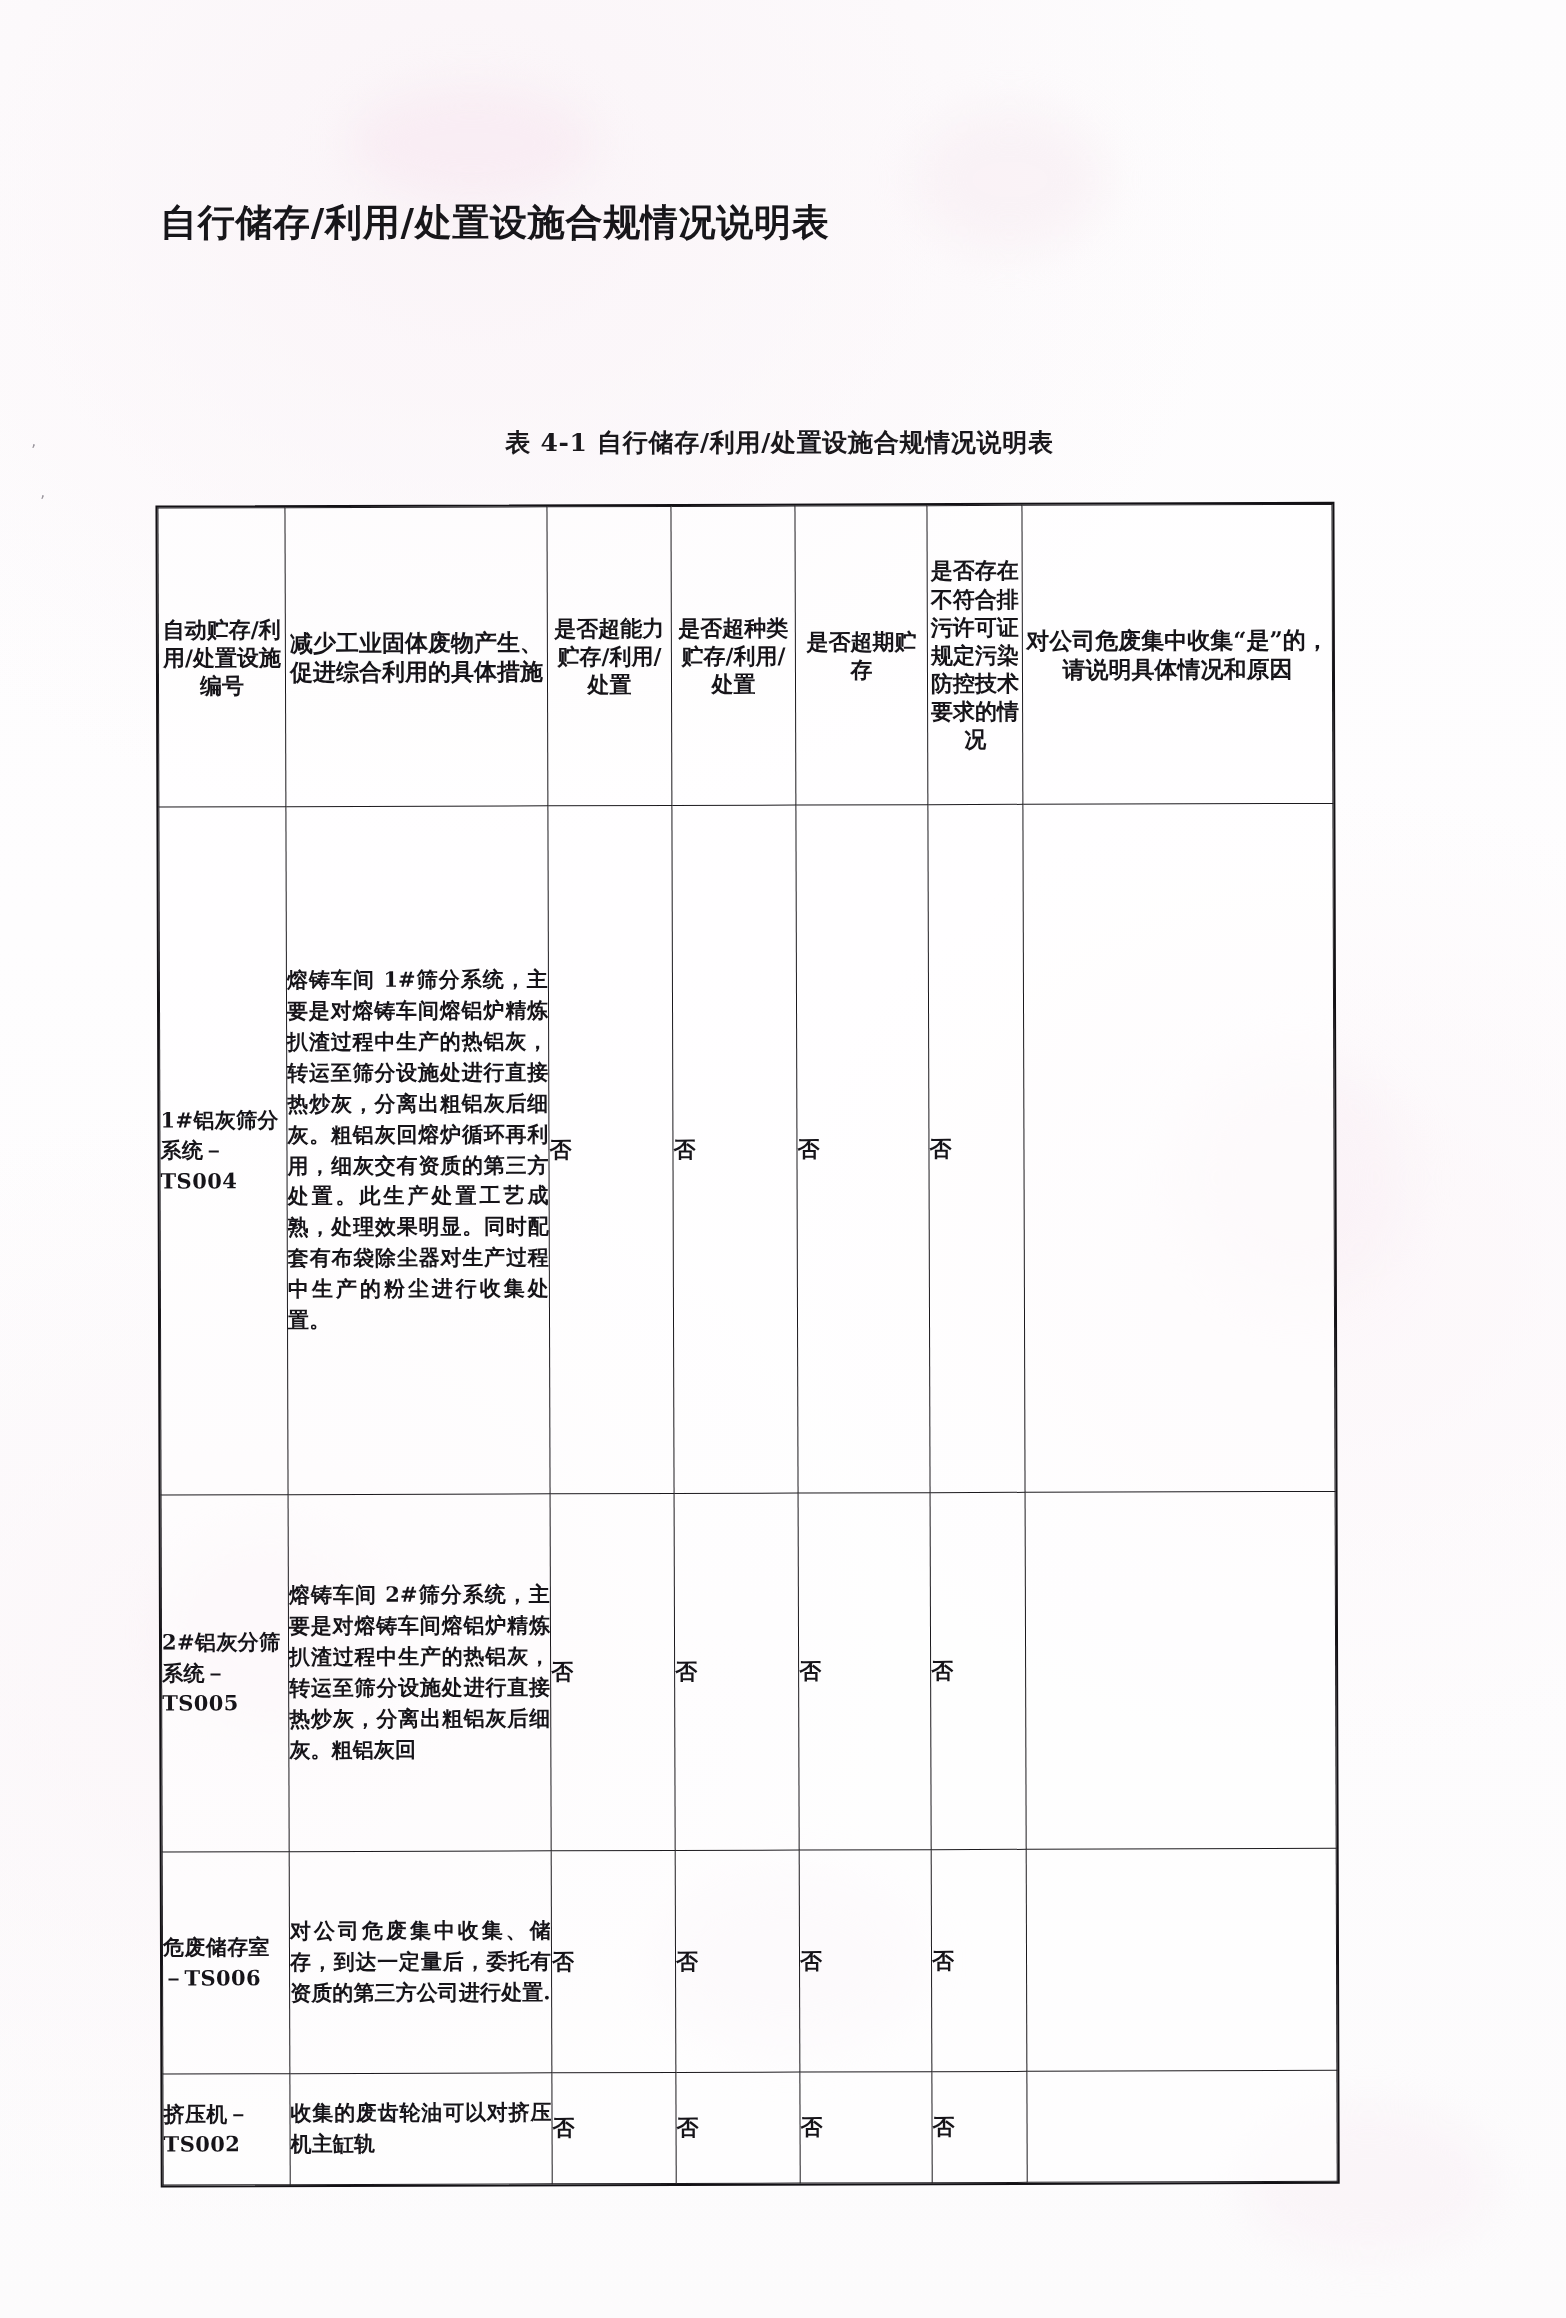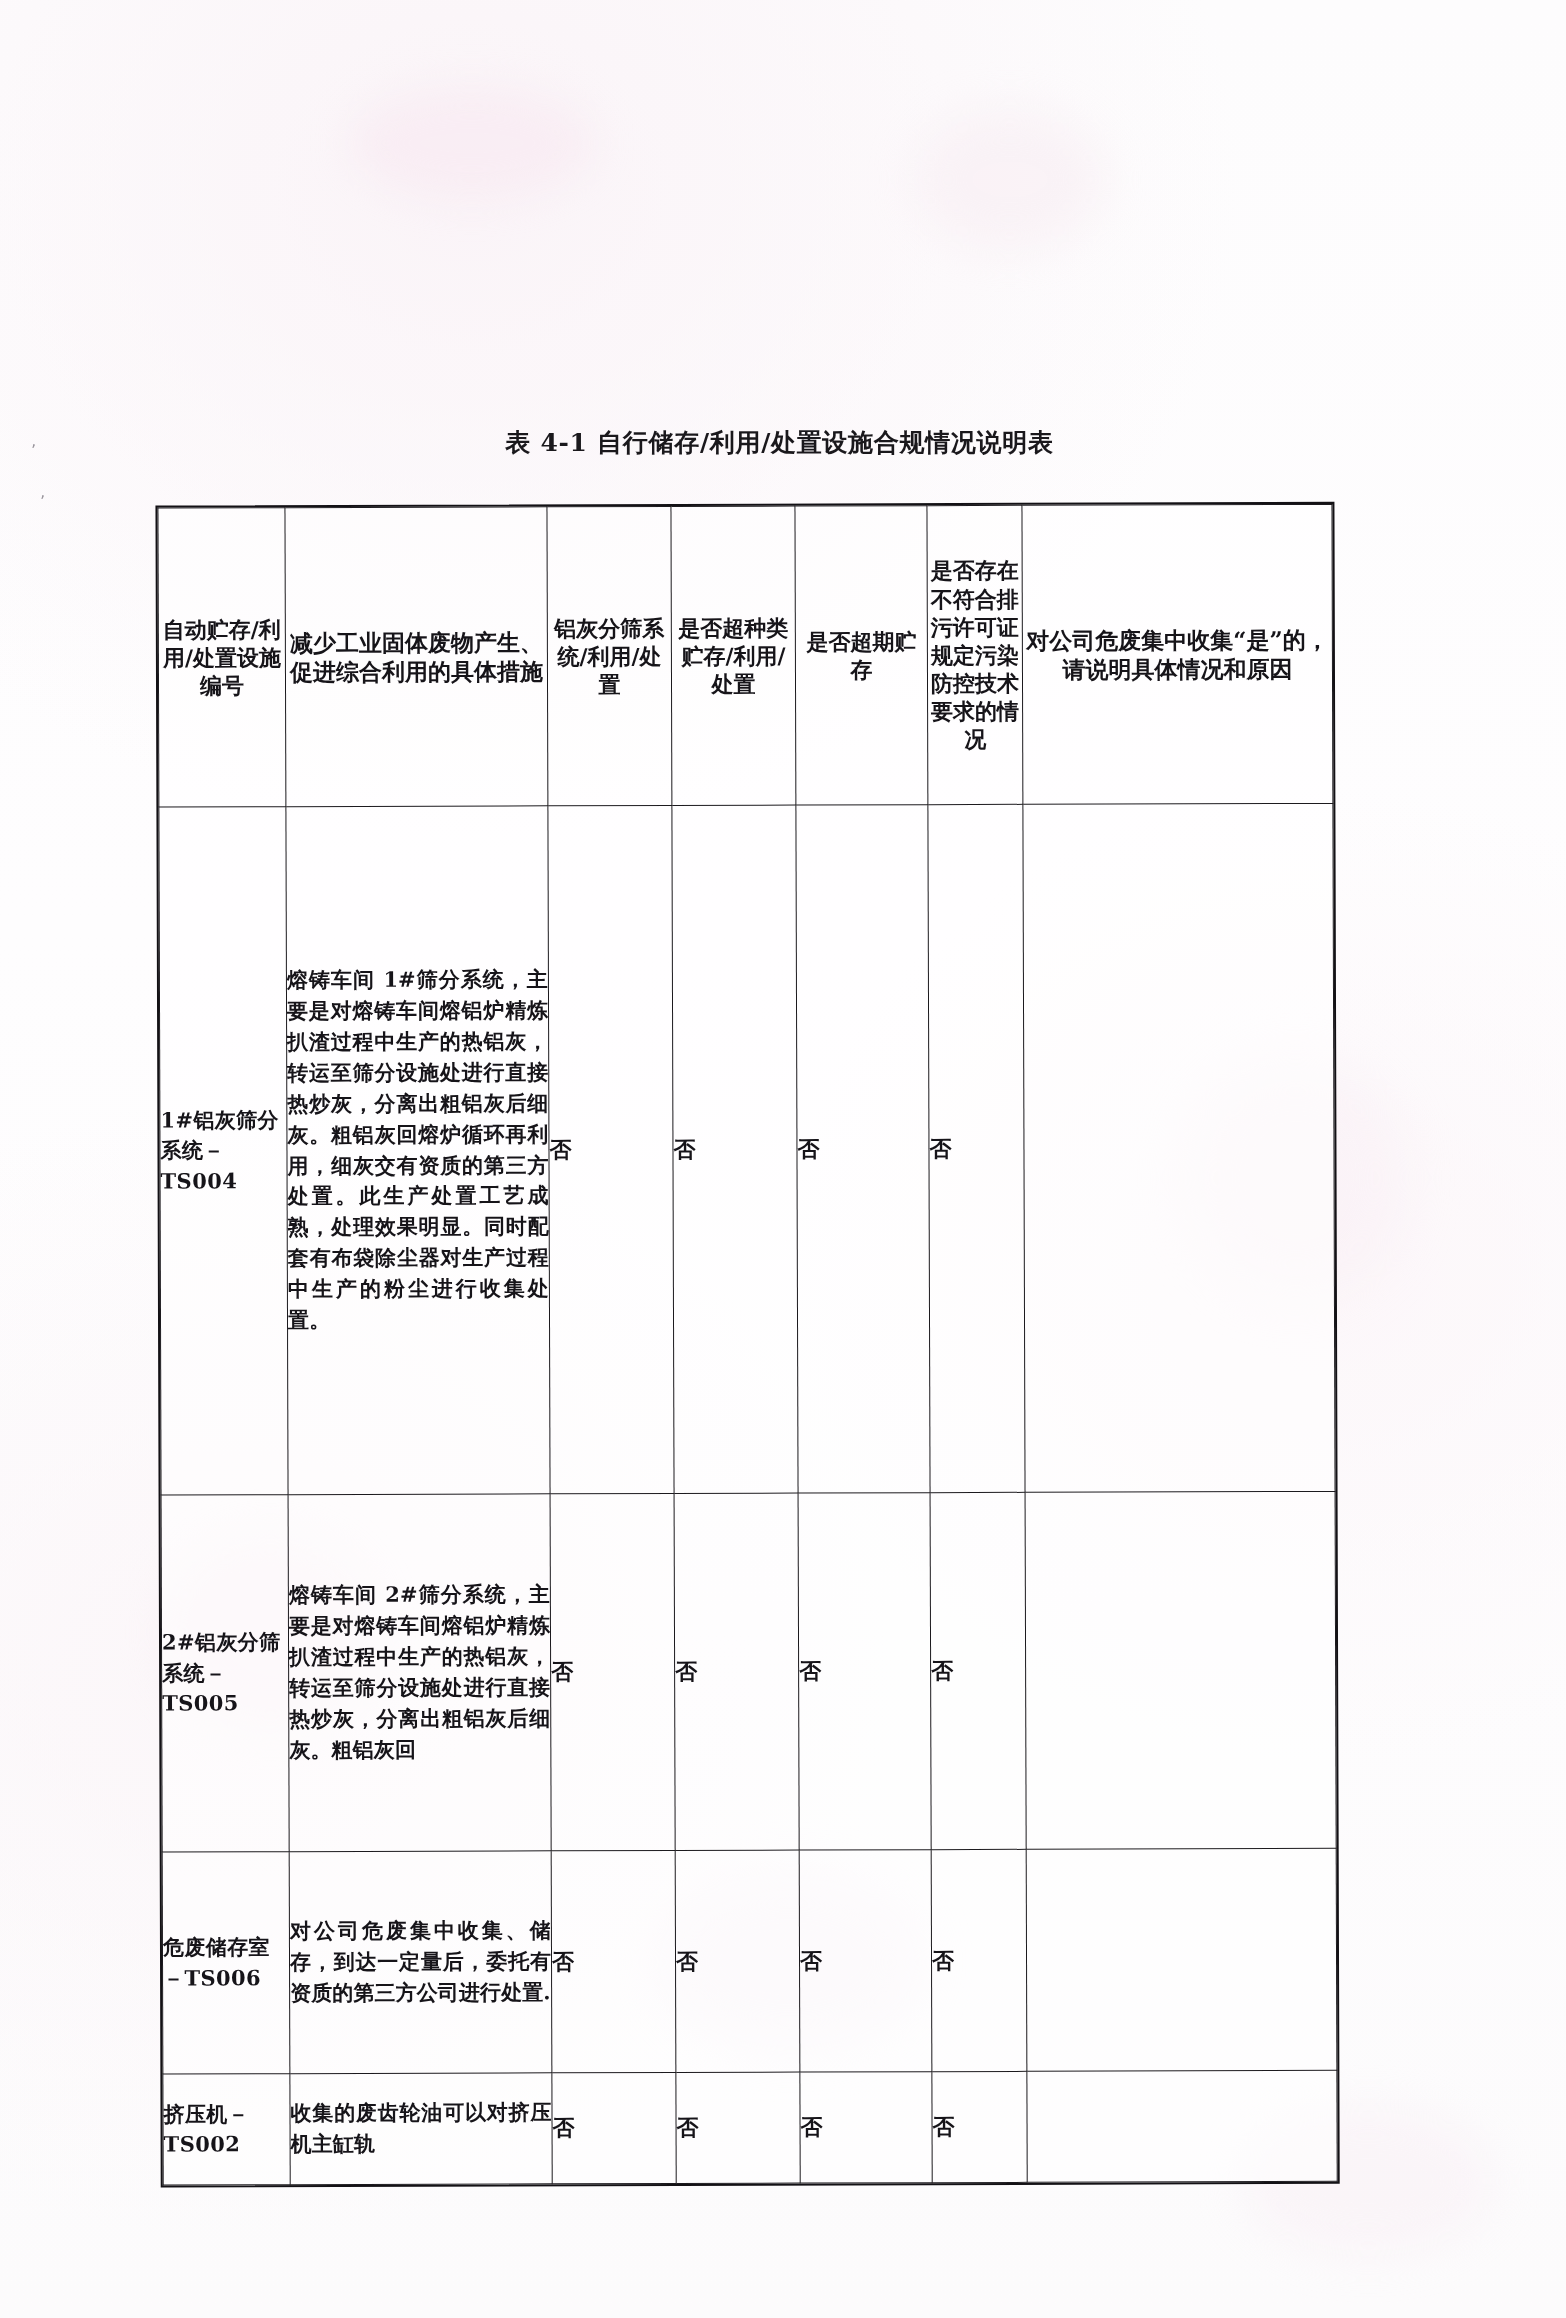--- a/index.html
+++ b/index.html
@@ -159,40 +159,41 @@
   <div class="smudge" style="left:351px; top:88px; width:242px; height:110px; background:rgba(248,232,241,0.55); filter:blur(19px);"></div>
   <div class="smudge" style="left:915px; top:110px; width:190px; height:139px; background:rgba(247,235,242,0.5); filter:blur(22px);"></div>
   <div class="smudge" style="left:1186px; top:1061px; width:220px; height:234px; background:rgba(249,238,244,0.45); filter:blur(25px);"></div>
   <div class="smudge" style="left:168px; top:1537px; width:205px; height:190px; background:rgba(249,236,243,0.5); filter:blur(22px);"></div>
   <div class="smudge" style="left:659px; top:1874px; width:263px; height:176px; background:rgba(247,236,243,0.45); filter:blur(23.4px);"></div>
   <div class="smudge" style="left:1244px; top:2108px; width:249px; height:146px; background:rgba(248,237,243,0.45); filter:blur(22px);"></div>
 
   <div class="margin-mark" style="left:31px; top:441px;">ʼ</div>
   <div class="margin-mark" style="left:40px; top:492px;">ʼ</div>
 
+  <h1 class="doc-title">自行储存/利用/处置设施合规情况说明表</h1>
 
 
   <div class="table-caption">表 4-1  自行储存/利用/处置设施合规情况说明表</div>
 
   <div id="table-wrap">
   <table id="compliance-table">
     <colgroup>
       <col class="c1">
           <col class="c2">
           <col class="c3">
           <col class="c4">
       <col class="c5">
           <col class="c6">
           <col class="c7">
     </colgroup>
     <thead>
       <tr class="header-row">
         <th class="h-cell">自动贮存/利用/处置设施编号</th>
         <th class="h-cell h-wide">减少工业固体废物产生、促进综合利用的具体措施</th>
-        <th class="h-cell">铝灰分筛系统/利用/处置</th>
+        <th class="h-cell">是否超能力贮存/利用/处置</th>
         <th class="h-cell">是否超种类贮存/利用/处置</th>
         <th class="h-cell">是否超期贮存</th>
         <th class="h-cell">是否存在不符合排污许可证规定污染防控技术要求的情况</th>
         <th class="h-cell h-wide">对公司危废集中收集“是”的，请说明具体情况和原因</th>
       </tr>
     </thead>
     <tbody>
       <tr class="row-1">
         <td class="id-cell">1#铝灰筛分系统－TS004</td>
         <td class="desc-cell">熔铸车间 1#筛分系统，主要是对熔铸车间熔铝炉精炼扒渣过程中生产的热铝灰，转运至筛分设施处进行直接热炒灰，分离出粗铝灰后细灰。粗铝灰回熔炉循环再利用，细灰交有资质的第三方处置。此生产处置工艺成熟，处理效果明显。同时配套有布袋除尘器对生产过程中生产的粉尘进行收集处置。</td>

